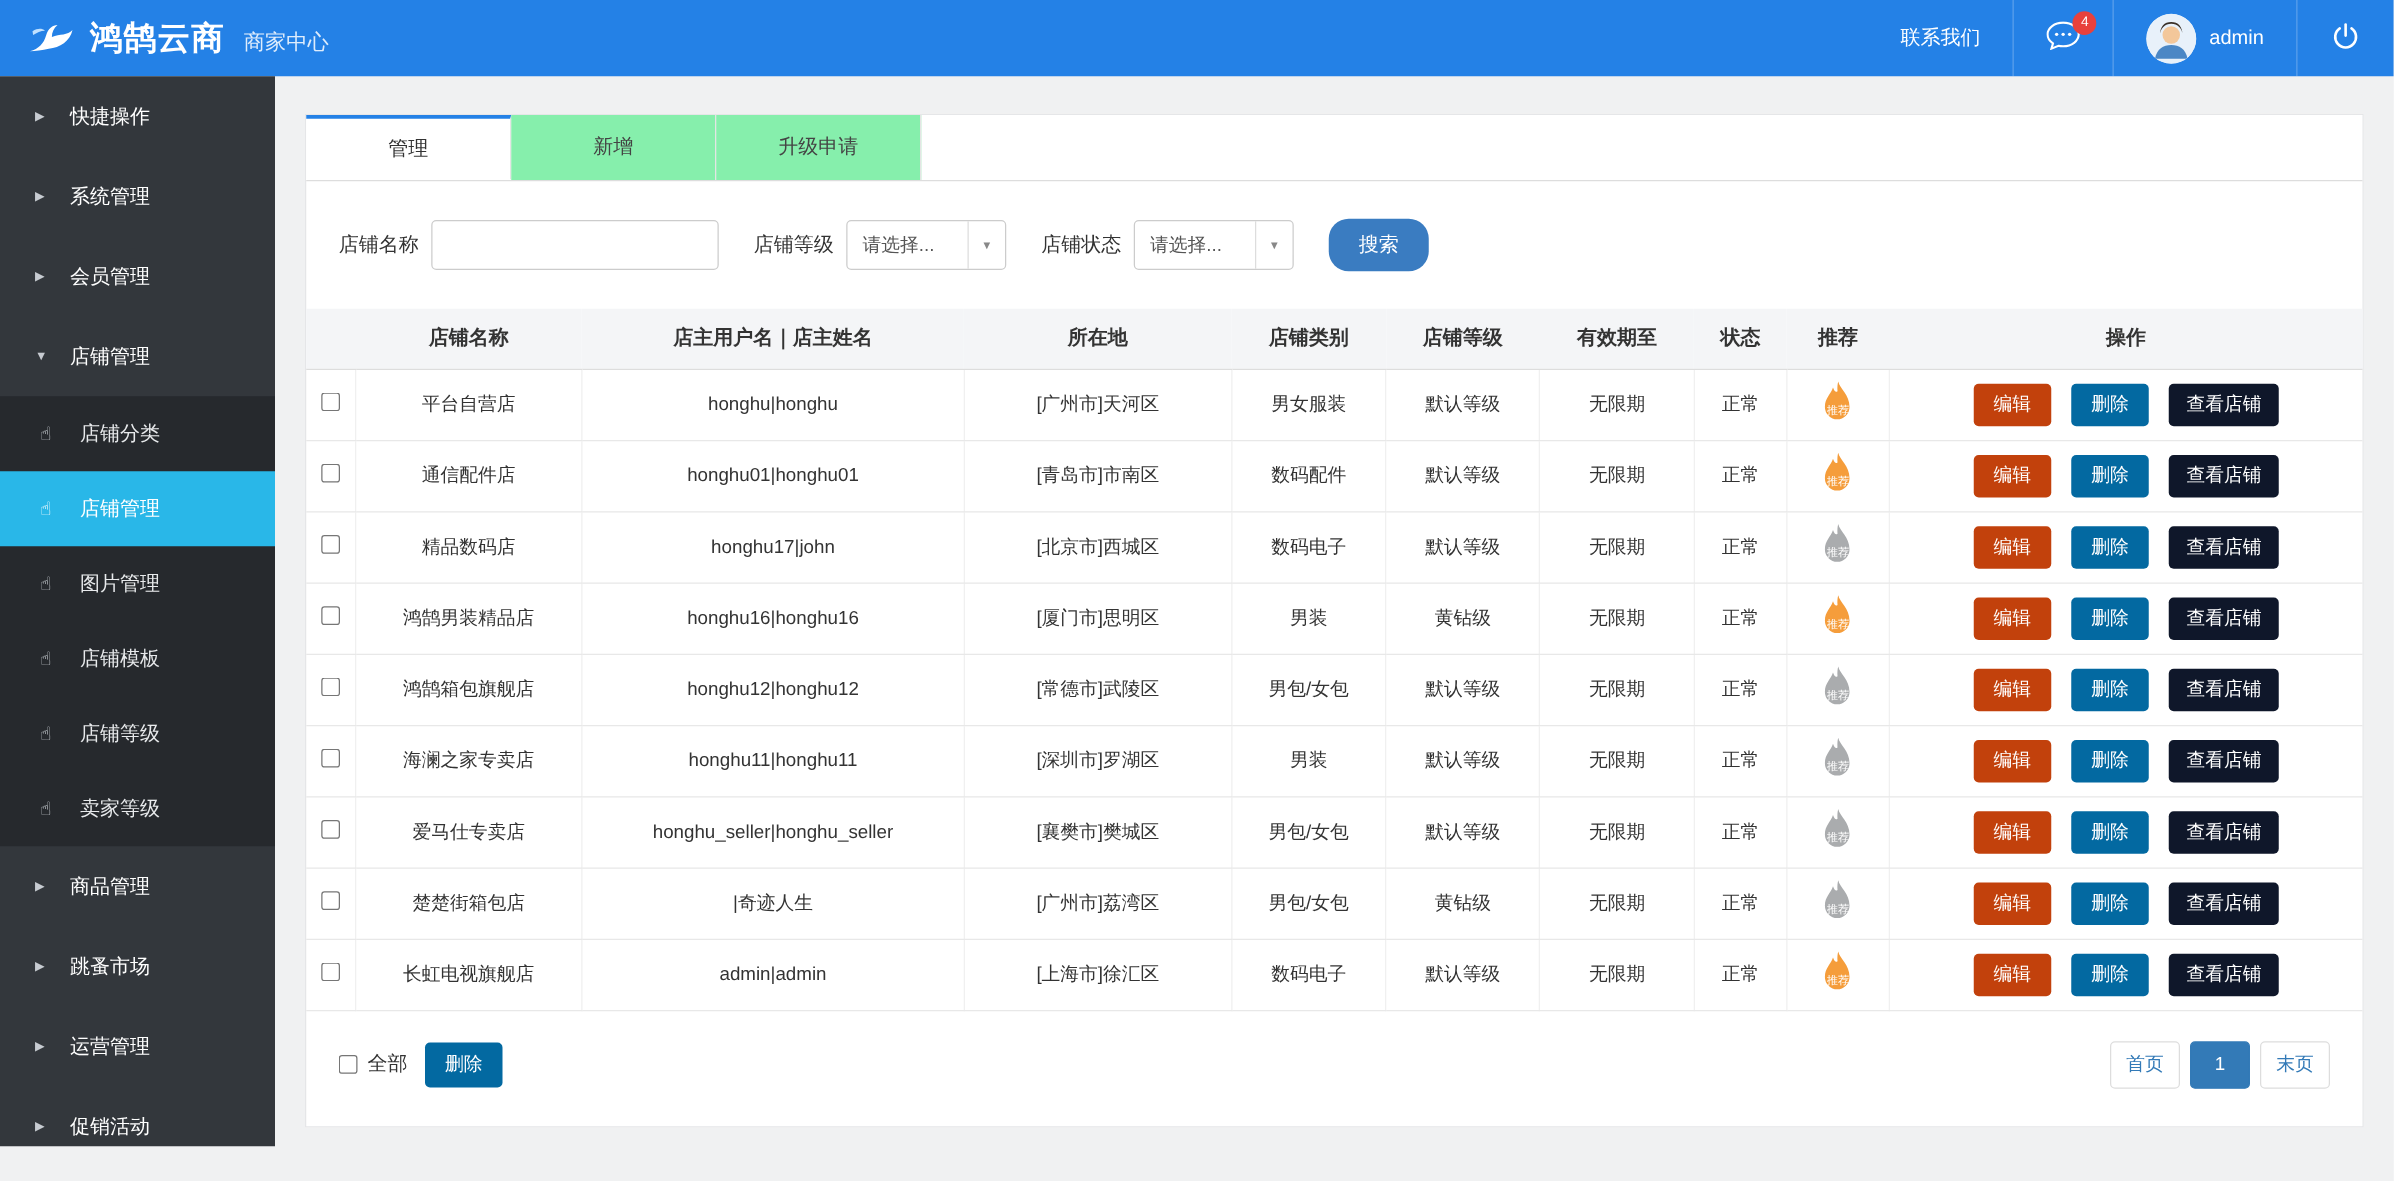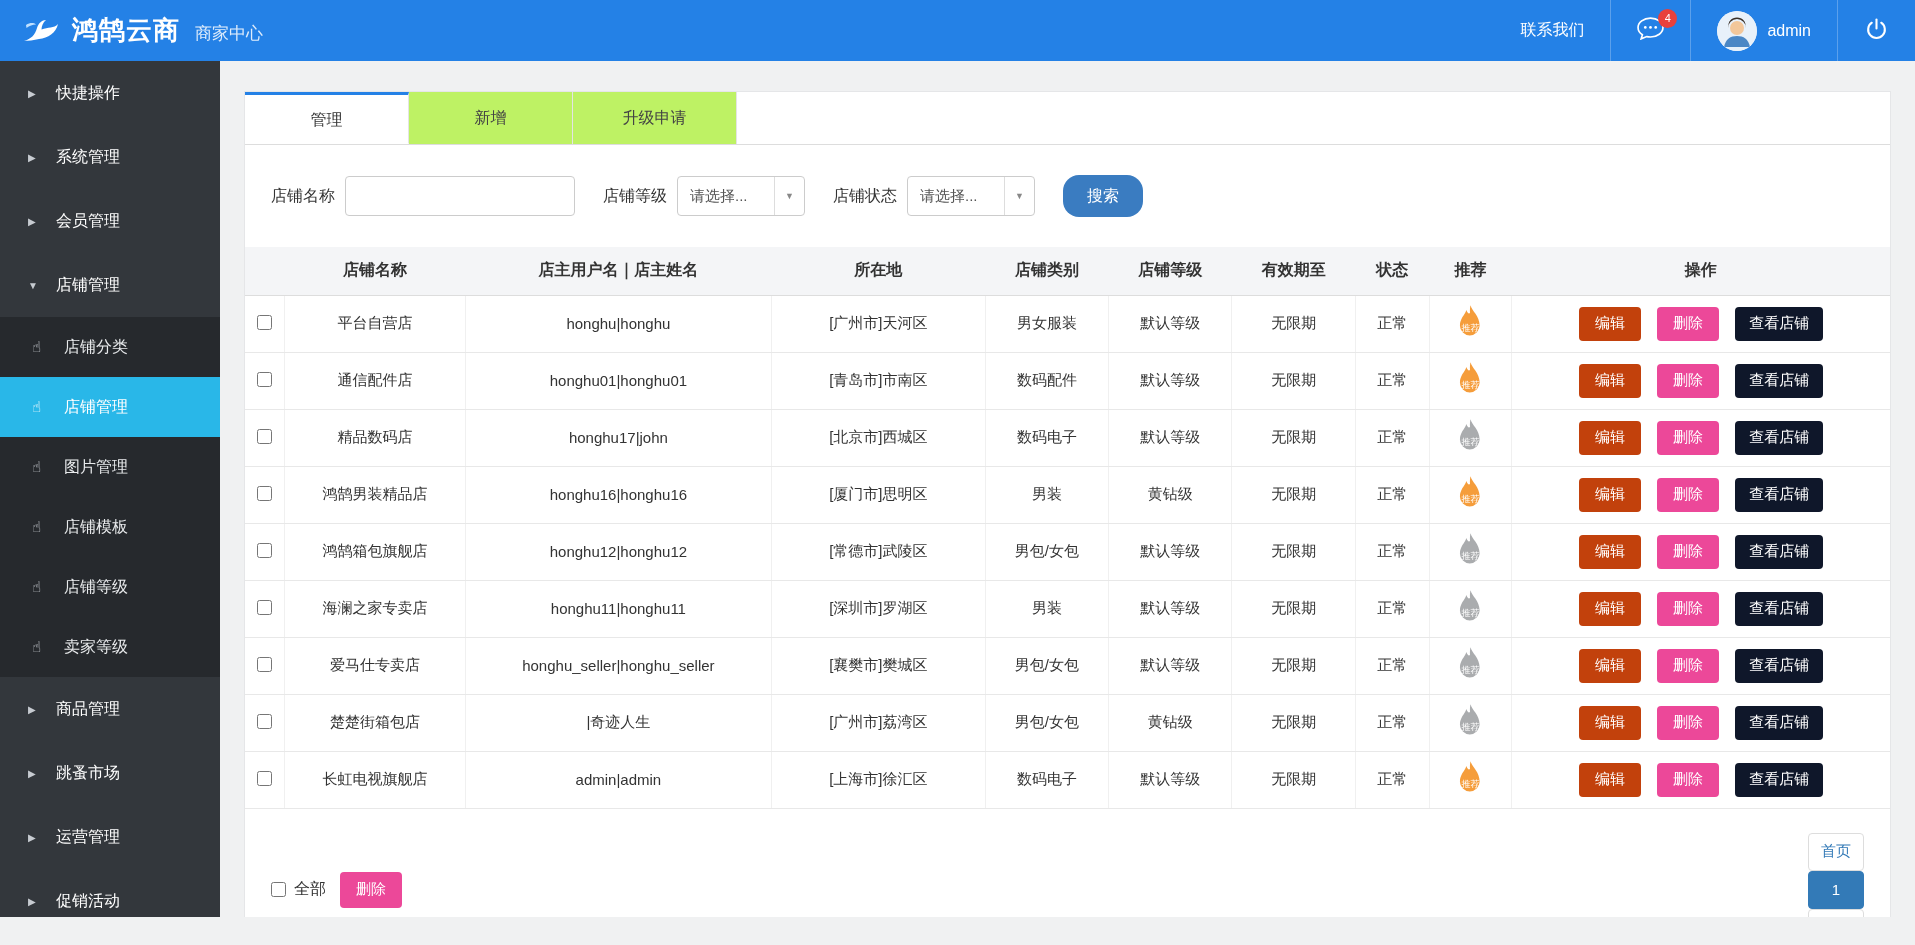--- a/index.html
+++ b/index.html
@@ -51,21 +51,21 @@
   .side-sub.active .sub-icon { color:#fff; }
 
   
   .main { flex:1; padding:30px 24px 0 24px; overflow:hidden; }
   .panel { background:#fff; border:1px solid #e5e6e8; }
 
   
   .tabs { display:flex; border-bottom:1px solid #ddd; }
   .tab {
     width:164px; height:52px; line-height:52px; text-align:center;
-    font-size:16px; color:#444; background:#bef264; border-right:1px solid #e4e4e4;
+    font-size:16px; color:#444; background:#86efac; border-right:1px solid #e4e4e4;
     cursor:pointer;
   }
   .tab.active {
     background:#fff; border-top:3px solid #2481e6; line-height:49px;
     margin-bottom:-1px; border-bottom:1px solid #fff; color:#333;
   }
 
   
   .filter-bar { display:flex; align-items:center; padding:30px 26px; }
   .f-label { font-size:16px; color:#333; margin-right:10px; }
@@ -104,37 +104,37 @@
   .col-name { width:11%; } .col-owner { width:18.6%; } .col-loc { width:13%; }
   .col-cat { width:7.5%; } .col-level { width:7.5%; } .col-valid { width:7.5%; }
   .col-status { width:4.5%; } .col-rec { width:5%; } .col-actions { width:23%; }
   input[type="checkbox"] { width:15px; height:15px; cursor:pointer; }
 
   .btn {
     border:none; border-radius:4px; color:#fff; font-size:15px; cursor:pointer;
     height:34px; padding:0 16px;
   }
   .btn-edit { background:#c2410c; margin-right:12px; }
-  .btn-del  { background:#ec4899; margin-right:12px;font-family:Liberation Serif, serif; }
+  .btn-del  { background:#0369a1; margin-right:12px;font-family:Liberation Serif, serif; }
   .btn-view { background:#0f172a; padding:0 14px;font-family:Liberation Serif, serif; }
 
   .flame { position:relative; display:inline-block; width:30px; height:36px; color:#f59d3b; }
   .flame.gray { color:#aaacae; }
   .flame svg { width:30px; height:36px; fill:currentColor; display:block; }
   .flame-label {
     position:absolute; left:0; right:0; top:18px; text-align:center;
     font-size:9px; color:#fff; font-style:normal;
   }
 
   
   .table-footer { display:flex; align-items:center; justify-content:space-between; padding:24px 26px 30px; }
   .tf-left { display:flex; align-items:center; font-size:16px; color:#333; }
   .tf-left span { margin:0 14px 0 8px; }
   .tf-del { height:36px; margin-right:0; }
-  .pagination { display:flex;flex-direction:column; }
+  .pagination { display:flex; }
   .page-btn {
     min-width:48px; height:38px; border:1px solid #ddd; background:#fff; color:#337ab7;
     font-size:15px; border-radius:4px; margin-left:8px; cursor:pointer; padding:0 12px;
   }
   .page-btn.active { background:#337ab7; color:#fff; border-color:#337ab7; }
 </style>
 </head>
 <body>
 
 <div class="app">

